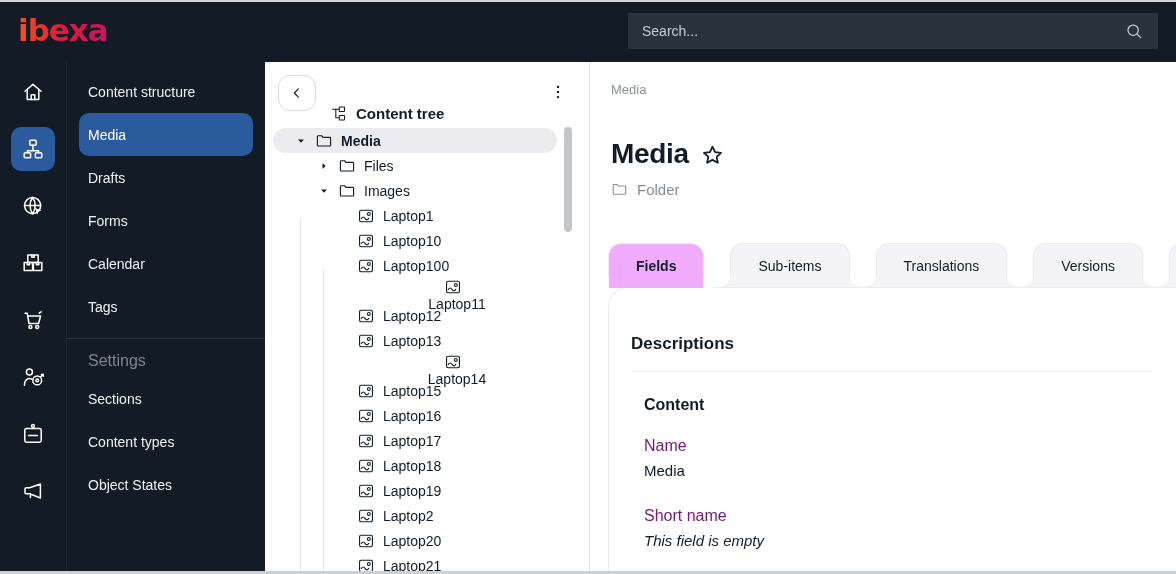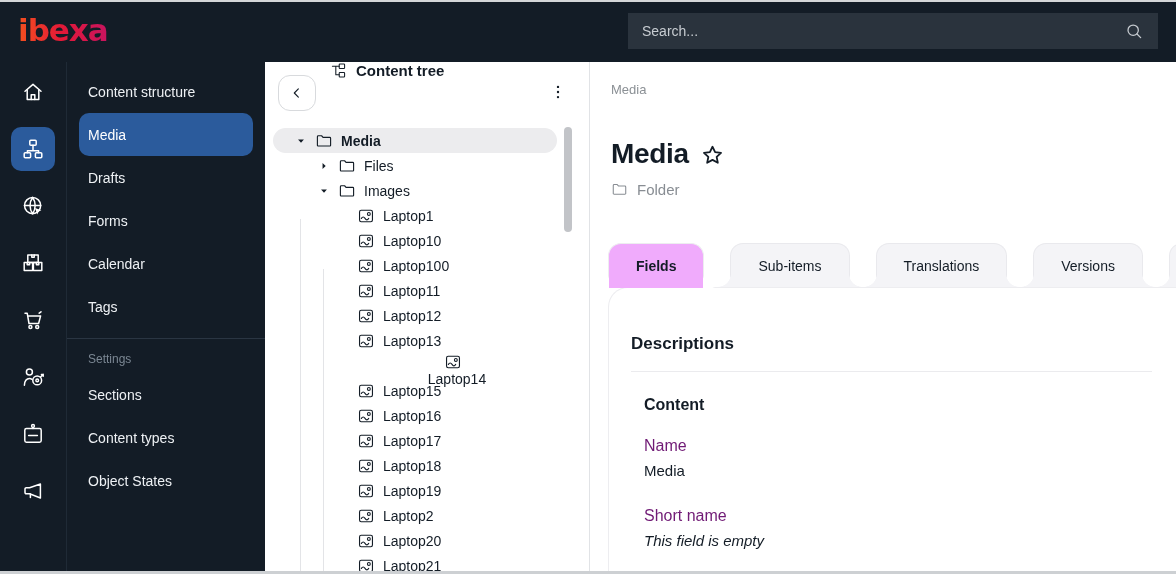--- a/index.html
+++ b/index.html
@@ -34,31 +34,31 @@
   .rail-item.active { background:#2b5b9c; }
   .icon24 { width:24px; height:24px; color:inherit; }
 
   
   .menu { position:absolute; left:67px; top:62px; width:198px; bottom:0; background:#131c26;
           padding-top:8px; z-index:4; }
   .menu-item { height:43px; display:flex; align-items:center; margin:0 12px; padding:0 9px;
           border-radius:10px; color:#eef1f4; font-size:14px; cursor:pointer; }
   .menu-item.active { background:#2b5b9c; color:#fff; }
   .menu-divider { border-top:1px solid #2a3542; margin-top:10px; }
-  .settings-label { margin:13px 21px 7px; font-size:12px; color:#7b8793; }
+  .settings-label { margin:13px 21px 7px; font-size:16px; color:#7b8793; }
 
   
   .tree-panel { position:absolute; left:265px; top:62px; width:325px; bottom:0; background:#fff;
           border-right:1px solid #e1e3e6; z-index:3; overflow:hidden; }
   .collapse-btn { position:absolute; left:13px; top:13px; width:38px; height:36px; background:#fff;
           border:1px solid #d8dadd; border-radius:12px; display:flex; align-items:center;
           justify-content:center; color:#131c26; cursor:pointer; }
   .icon18 { width:18px; height:18px; color:inherit; }
   .icon16 { width:17px; height:17px; color:inherit; }
-  .tree-title-wrap { position:absolute; left:65px; top:0; height:60px; display:flex; align-items:flex-start;
+  .tree-title-wrap { position:absolute; left:65px; top:0; height:60px; display:flex; align-items:flex-end;
           gap:9px; color:#131c26; }
   .tree-title { font-size:15px; font-weight:700; color:#131c26; }
   .kebab-btn { position:absolute; right:22px; top:21px; width:18px; height:18px; color:#131c26; cursor:pointer; }
 
   .tree-list { position:absolute; left:8px; top:66px; width:284px; bottom:0; }
   .tree-row { position:relative; height:25px; display:flex; align-items:center; border-radius:14px;
           color:#131c26; font-size:14px; cursor:pointer; z-index:2; }
   .tree-row.selected { background:#ececee; }
   .tree-caret { width:12px; height:12px; display:flex; align-items:center; justify-content:center;
           margin-right:8px; color:#131c26; flex:0 0 auto; cursor:pointer; }
@@ -334,21 +334,21 @@
         <div class="tree-row" style="padding-left: 84px;">
           <span class="tree-ico">
             <svg viewBox="0 0 24 24" fill="none" stroke="currentColor" stroke-width="1.5" stroke-linecap="round" stroke-linejoin="round">
               <rect x="3.4" y="4.4" width="17.2" height="15.2" rx="2.2"></rect>
               <circle cx="15.8" cy="9.2" r="1.9"></circle>
               <path d="M5.8 15.2c1.6-2.6 3.3-2.6 4.9 0s3.3 2.6 4.9 0"></path>
             </svg>
           </span>
           <span class="tree-label">Laptop100</span>
         </div>
-        <div class="tree-row" style="padding-left: 84px;">
+        <div class="tree-row" style="padding-left: 84px; flex-direction: column;">
           <span class="tree-ico">
             <svg viewBox="0 0 24 24" fill="none" stroke="currentColor" stroke-width="1.5" stroke-linecap="round" stroke-linejoin="round">
               <rect x="3.4" y="4.4" width="17.2" height="15.2" rx="2.2"></rect>
               <circle cx="15.8" cy="9.2" r="1.9"></circle>
               <path d="M5.8 15.2c1.6-2.6 3.3-2.6 4.9 0s3.3 2.6 4.9 0"></path>
             </svg>
           </span>
           <span class="tree-label">Laptop11</span>
         </div>
         <div class="tree-row" style="padding-left: 84px;">

